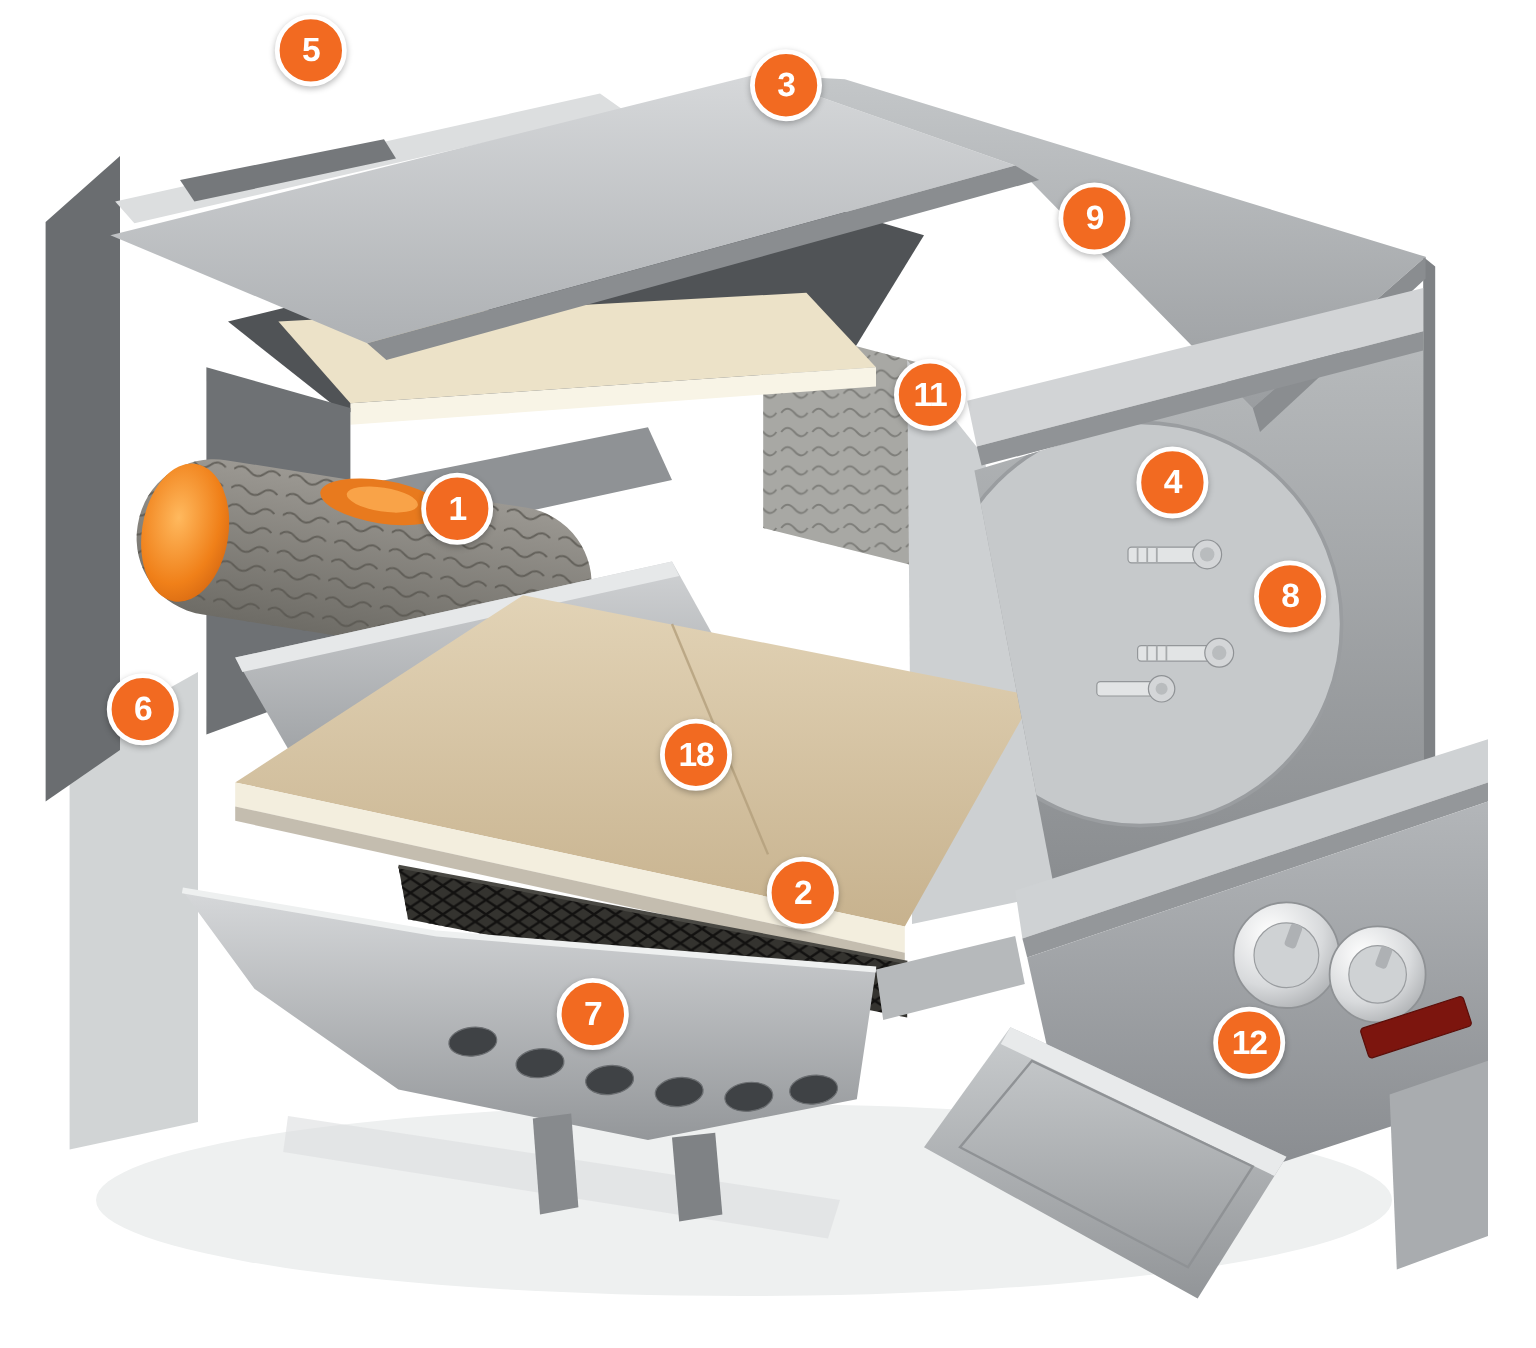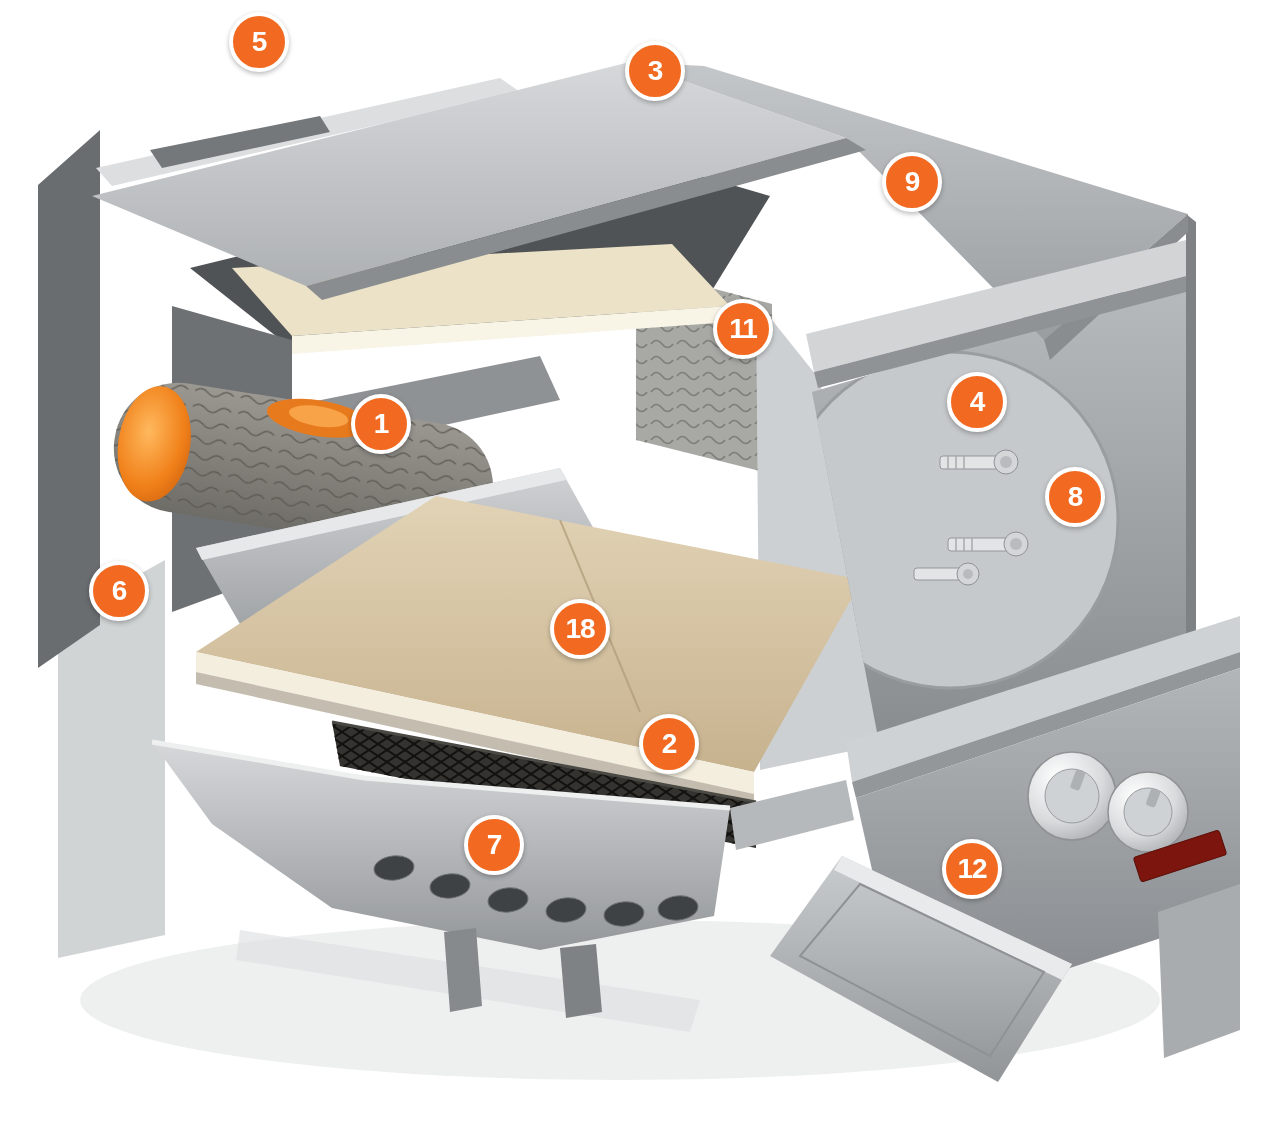--- a/index.html
+++ b/index.html
@@ -224,20 +224,20 @@
     </div>
   <div class="callout" style="left:1075px;top:497px">
       <span class="callout-num">8</span>
     </div>
   <div class="callout" style="left:912px;top:182px">
       <span class="callout-num">9</span>
     </div>
   <div class="callout" style="left:580px;top:629px">
       <span class="callout-num">18</span>
     </div>
-  <div class="callout" style="left:743px;top:329px">
+  <div class="callout" style="left:775px;top:329px">
       <span class="callout-num">11</span>
     </div>
-  <div class="callout" style="left:972px;top:869px">
+  <div class="callout" style="left:1041px;top:869px">
       <span class="callout-num">12</span>
     </div>
 
 </div>
 
 </body></html>

